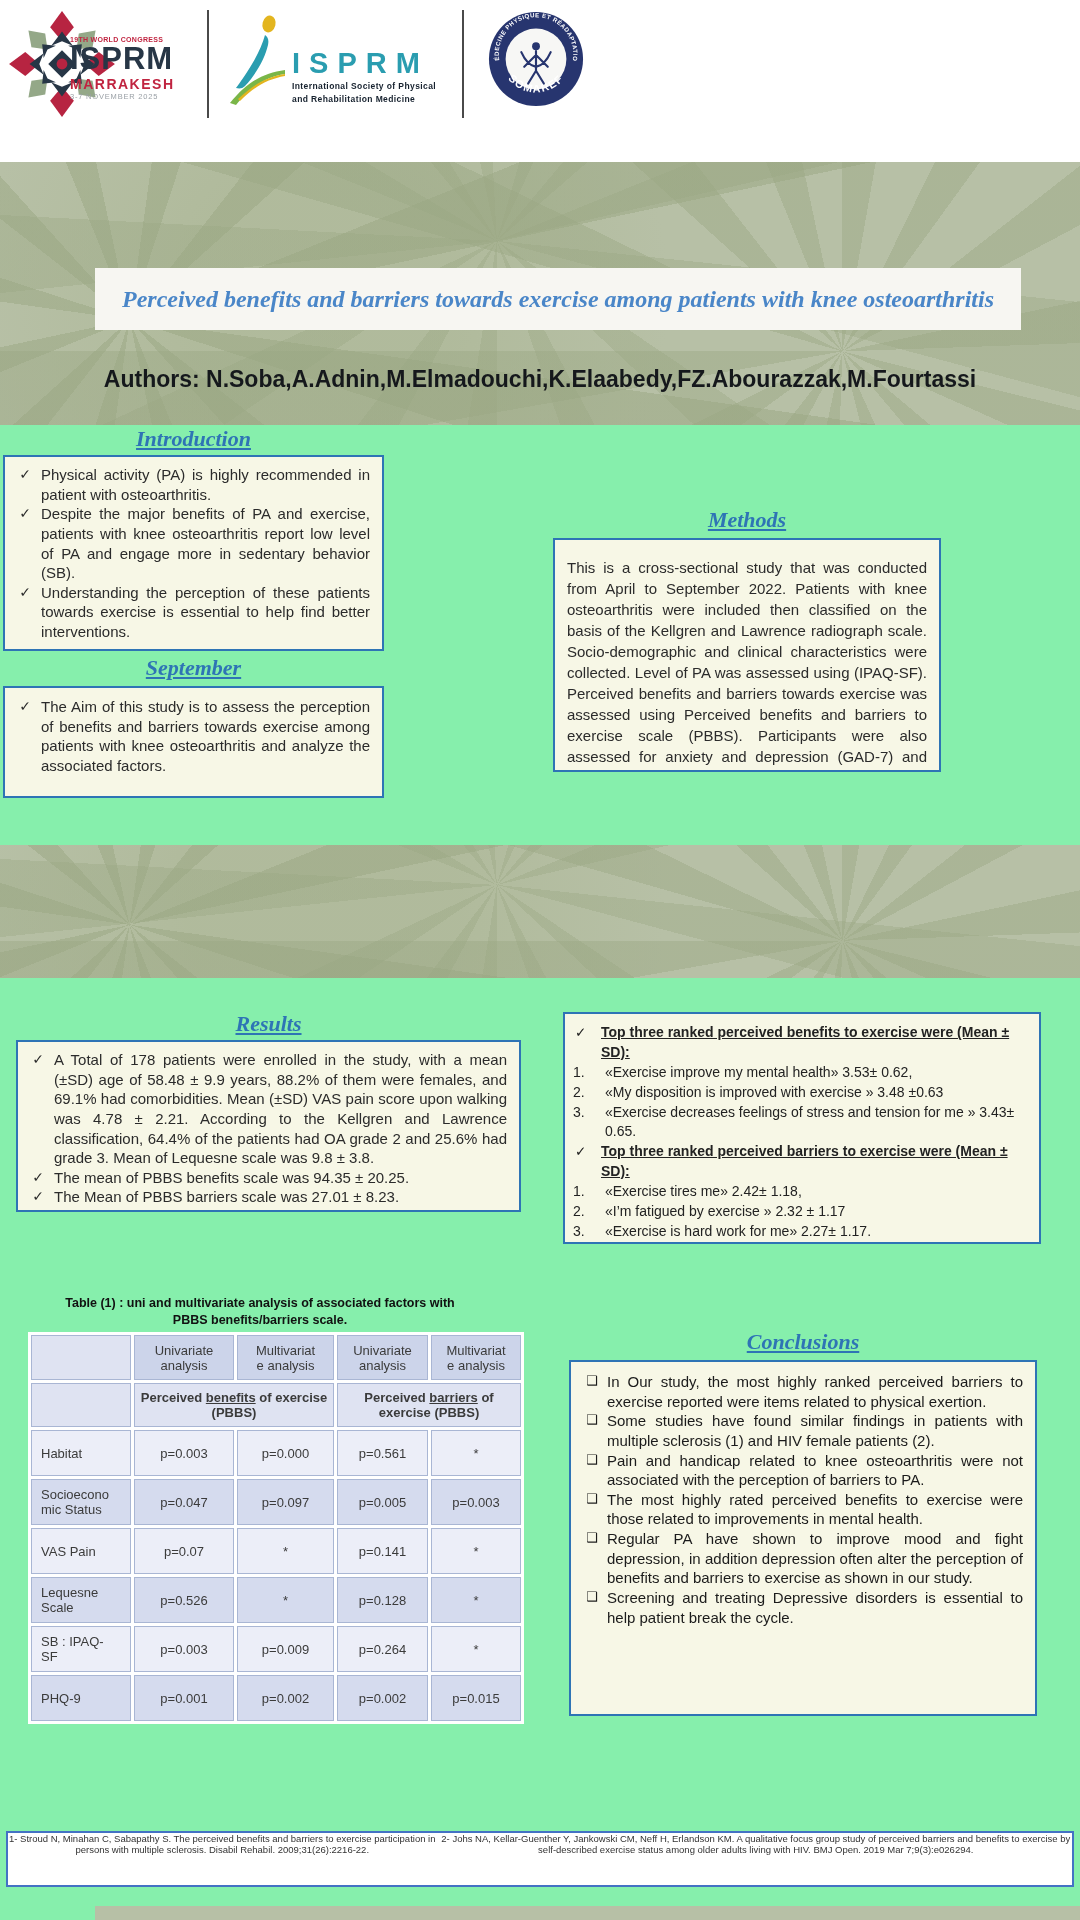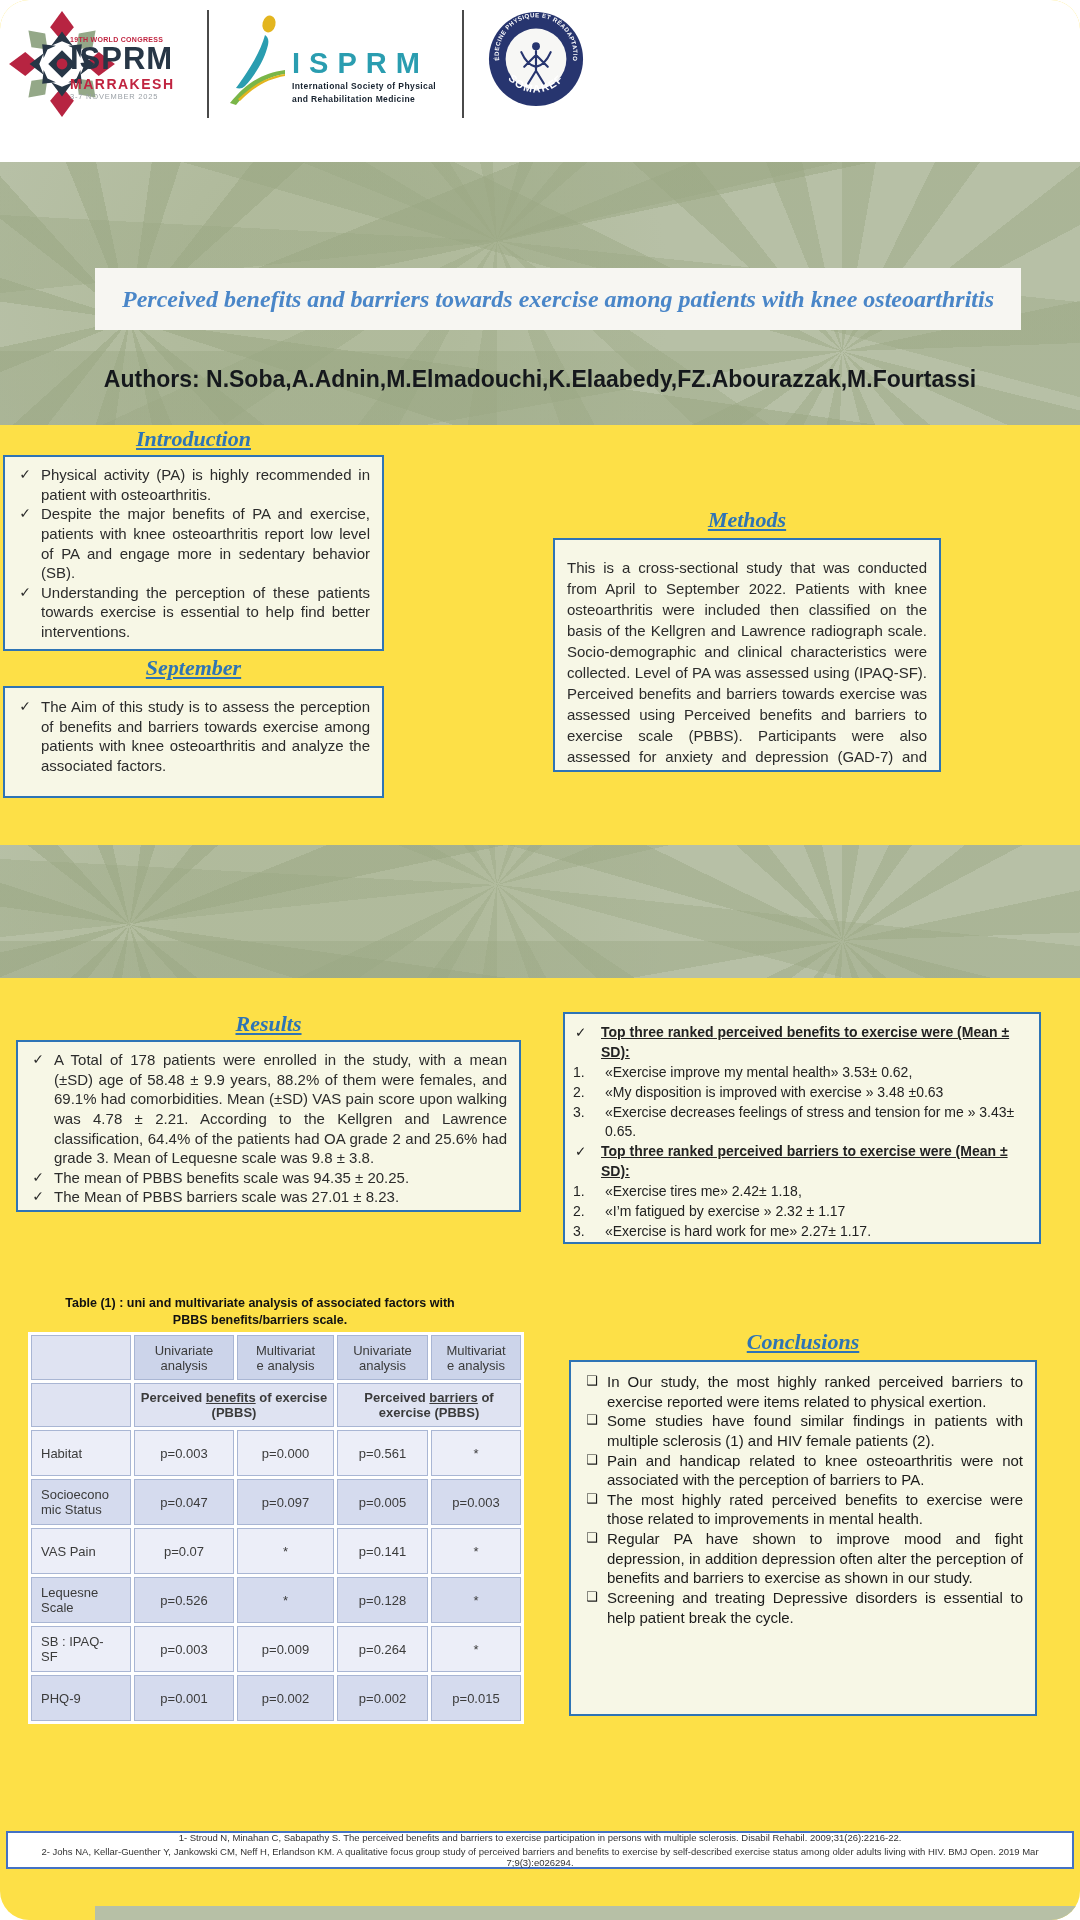--- a/index.html
+++ b/index.html
@@ -1,18 +1,18 @@
 <!DOCTYPE html>
 <html><head>
 <meta charset="utf-8">
 <style>
   * { margin:0; padding:0; box-sizing:border-box; }
   html,body { background:#ffffff; }
   body { font-family:"Liberation Sans", sans-serif; }
-  .poster { position:relative; width:1080px; height:1920px; background:#fde047; overflow:hidden;border-radius:29px; }
+  .poster { position:relative; width:1080px; height:1920px; background:#86efac; overflow:hidden; }
 
   
   .logos { position:absolute; top:0; left:0; width:1080px; height:162px; background:#fff; }
   .logo-marrakesh { position:absolute; left:8px; top:6px; width:200px; height:118px; }
   .lm-flower { position:absolute; left:0; top:2px; }
   .lm-text { position:absolute; left:62px; top:30px; width:130px; }
   .lm-congress { color:#c02440; font-size:7px; font-weight:bold; letter-spacing:.3px; }
   .lm-name { color:#273646; font-size:31px; font-weight:bold; letter-spacing:1px; line-height:1.05; }
   .lm-city { color:#c02440; font-size:14px; font-weight:bold; letter-spacing:1.5px; }
   .lm-dates { color:#9aa0a6; font-size:7.5px; letter-spacing:.8px; }
@@ -83,22 +83,22 @@
   .pbbs-table td { border:1px solid #a9b6d4; font-size:13px; color:#3b3b3b; text-align:center; vertical-align:middle; padding:2px 4px; }
   .pbbs-table td.lbl { text-align:left; padding-left:9px; white-space:pre-line; }
   .th-group { background:#dfe3f2; font-weight:bold; font-size:13.5px; color:#111; height:44px; }
   .th-blank { background:#dfe3f2; }
   .th-sub { background:#ccd4ea; height:45px; white-space:pre-line; }
   .row-light td { background:#eceef8; height:46px; }
   .row-dark td { background:#d5dbee; height:46px; }
   .underline { text-decoration:underline; }
 
   
-  .refs-box { position:absolute; left:6px; top:1831px; width:1068px; height:38px; background:#fff;
-    border:2px solid #4472c4; display:flex; flex-direction:column; justify-content:center; gap:3px; }
+  .refs-box { position:absolute; left:6px; top:1831px; width:1068px; height:56px; background:#fff;
+    border:2px solid #4472c4; display:flex; flex-direction:row; justify-content:center; gap:3px; }
   .ref-line { text-align:center; font-size:9.5px; color:#333; }
 </style>
 </head>
 <body>
 
 <div class="poster">
 
   <header class="logos">
     <div class="logo-marrakesh">
       <svg class="lm-flower" width="108" height="112" viewBox="0 0 100 100">

